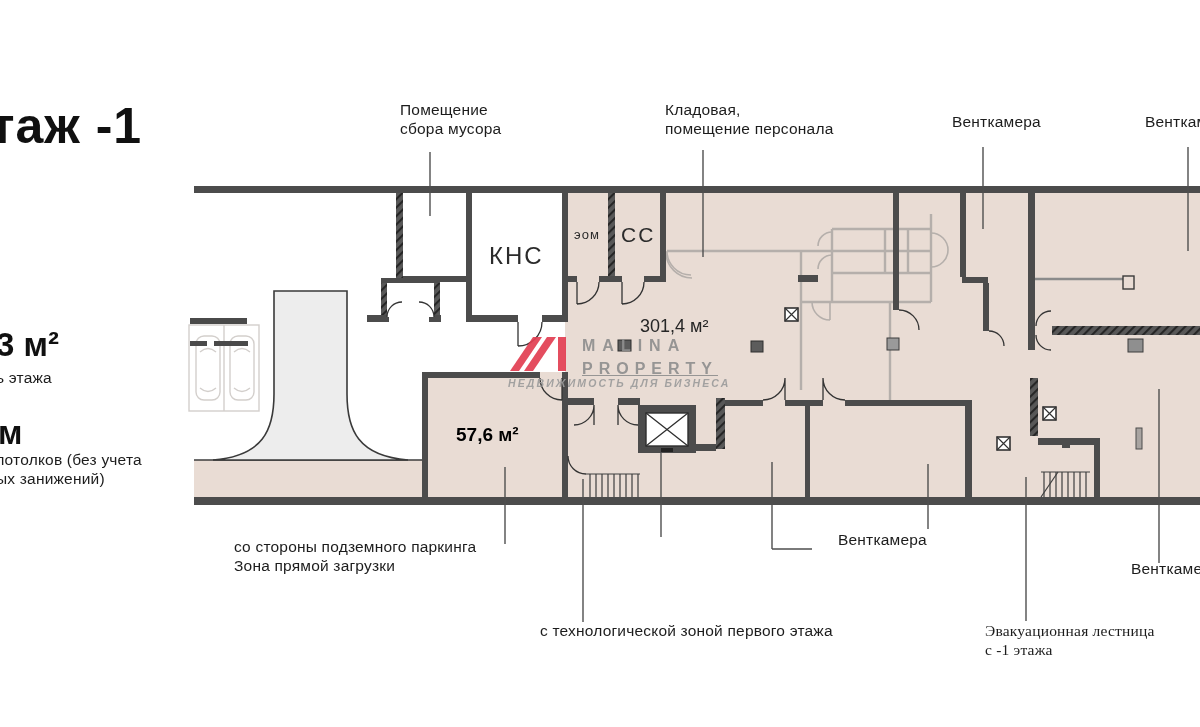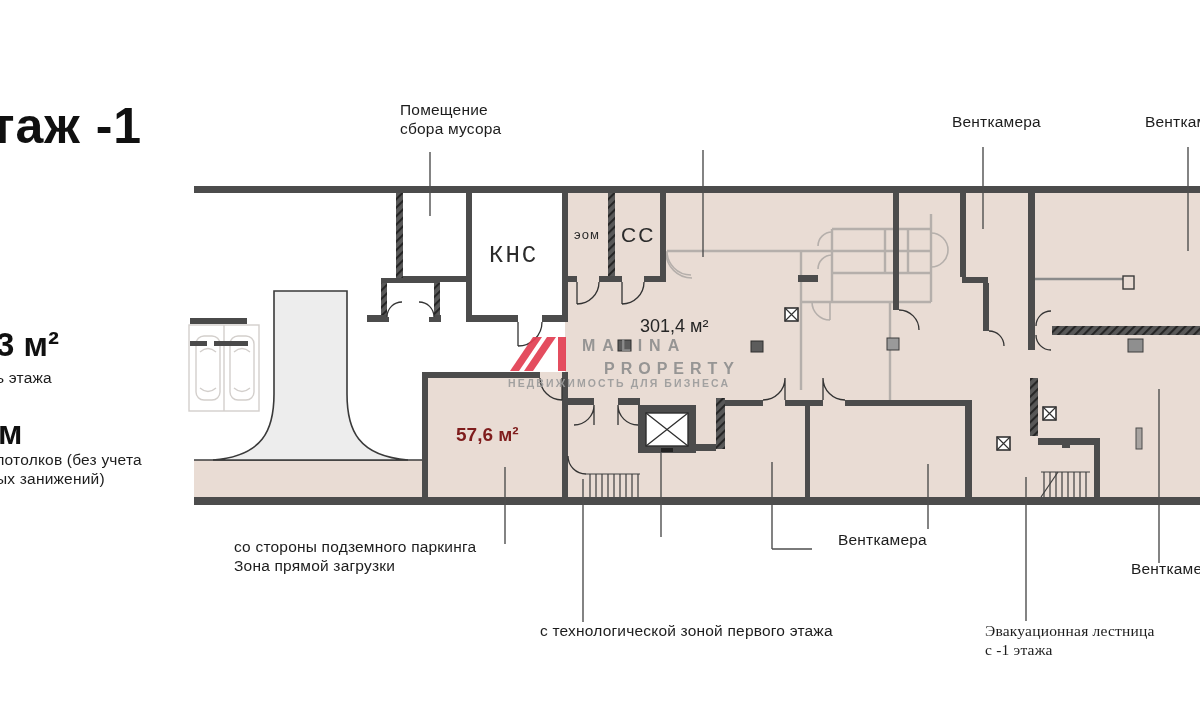--- a/index.html
+++ b/index.html
@@ -18,29 +18,29 @@
   #lbl-trash{left:400px;top:101px;}
   #lbl-storage{left:665px;top:101px;}
   #lbl-vent-top{left:952px;top:113px;}
   #lbl-vent-top-right{left:1145px;top:113px;}
   #lbl-loading{left:234px;top:538px;}
   #lbl-lift{left:613px;top:532px;}
   #lbl-vent-bottom{left:838px;top:531px;}
   #lbl-stairwell{left:540px;top:622px;}
   #lbl-evac{left:985px;top:622px;font-family:Liberation Serif, serif;}
   #lbl-vent-bottom-right{left:1131px;top:560px;}
-  #room-kns{left:489px;top:241px;font-size:24px;letter-spacing:2px;color:#2b2b2b;font-family:Liberation Mono, monospace;}
+  #room-kns{left:489px;top:241px;font-size:24px;letter-spacing:2px;color:#2b2b2b;}
   #room-eom{left:574px;top:227px;font-size:13px;letter-spacing:1px;color:#2b2b2b;}
   #room-ss{left:621px;top:222px;font-size:21px;letter-spacing:2px;color:#2b2b2b;}
   #area-main{left:600px;top:316px;font-size:18px;font-weight:400;color:#262626;margin-left:40px;}
-  #area-small{left:456px;top:423px;font-size:19px;font-weight:600;color:#7f1d1d;}
+  #area-small{left:456px;top:423px;font-size:19px;font-weight:600;color:#000000;}
   .wm{position:absolute;opacity:.92;}
   #wm-brand1{left:582px;top:336px;font-size:16px;font-weight:700;letter-spacing:7px;color:#8f8f8f;}
-  #wm-brand2{left:604px;top:359px;font-size:16px;font-weight:700;letter-spacing:6px;color:#8f8f8f;}
-  #wm-tagline{left:508px;top:377px;font-size:10.5px;font-weight:700;letter-spacing:2.1px;color:#9c9c9c;}
+  #wm-brand2{left:582px;top:359px;font-size:16px;font-weight:700;letter-spacing:6px;color:#8f8f8f;text-decoration:underline;}
+  #wm-tagline{left:508px;top:377px;font-size:10.5px;font-weight:700;letter-spacing:2.1px;color:#9c9c9c;font-style:italic;}
   #wm-logo{left:508px;top:335px;}
 </style>
 </head>
 <body>
 
 <div class="stage">
 
   <svg width="1200" height="727" viewBox="0 0 1200 727">
     <defs>
       <pattern id="hatch" width="6" height="6" patternUnits="userSpaceOnUse" patternTransform="rotate(45)">
@@ -222,20 +222,24 @@
   <div class="txt" id="left-height-value">м</div>
   <div class="txt lbl" id="left-height-caption">
     <span style="display:block">потолков (без учета</span>
     <span style="display:block">ых занижений)</span>
   </div>
 
   <div class="txt lbl" id="lbl-trash">
     <span style="display:block">Помещение</span>
     <span style="display:block">сбора мусора</span>
   </div>
+  <div class="txt lbl" id="lbl-storage">
+    <span style="display:block">Кладовая,</span>
+    <span style="display:block">помещение персонала</span>
+  </div>
   <div class="txt lbl" id="lbl-vent-top">Венткамера</div>
   <div class="txt lbl" id="lbl-vent-top-right">Венткамера</div>
   <div class="txt lbl" id="lbl-loading">
     <span style="display:block">со стороны подземного паркинга</span>
     <span style="display:block">Зона прямой загрузки</span>
   </div>
   <div class="txt lbl" id="lbl-vent-bottom">Венткамера</div>
   <div class="txt lbl" id="lbl-stairwell">
     <span style="display:block">с технологической зоной первого этажа</span>
   </div>

